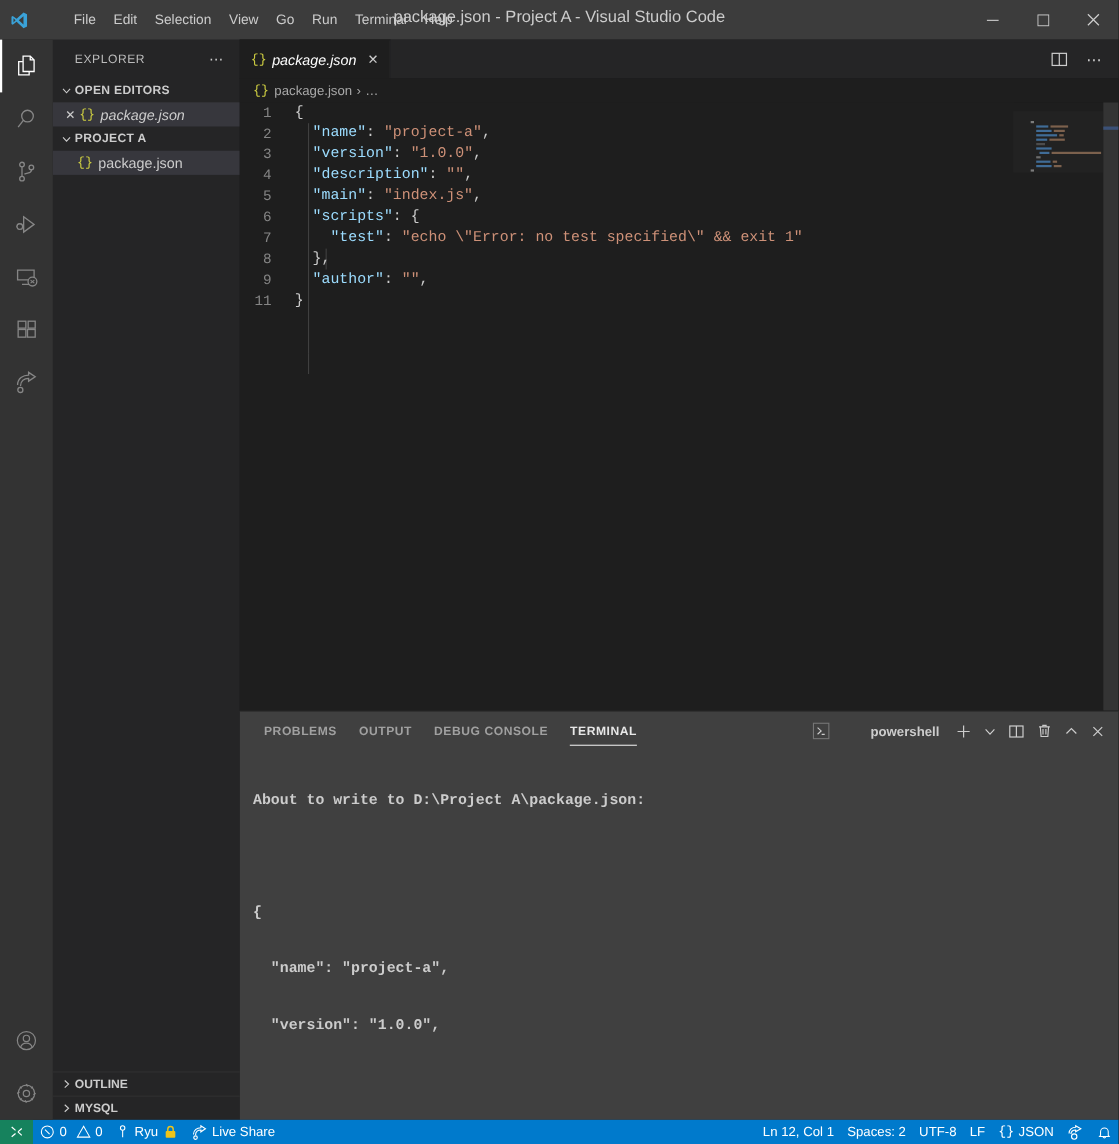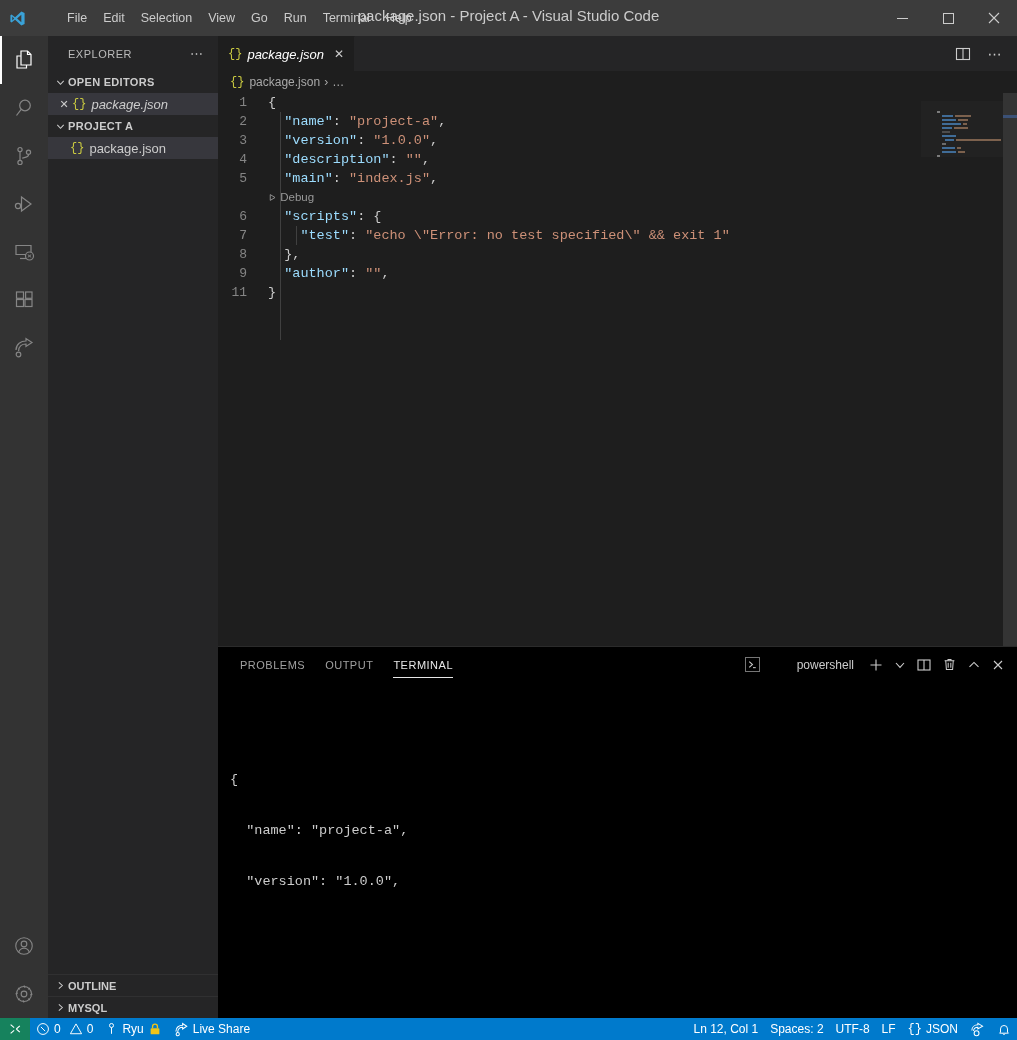--- a/index.html
+++ b/index.html
@@ -191,23 +191,23 @@
   }
   .editor-scrollbar .thumb {
     position: absolute; top: 0; left: 0; width: 14px; height: 100%;
     background: rgba(121,121,121,0.25);
   }
   .ovr-mark { position:absolute; right:0; width: 14px; height: 3px; background: #3b5177; }
 
   
   .panel {
     height: 372px; min-height: 372px;
-    background: #000000;
+    background: #404040;
     border-top: 1px solid #2b2b2b;
-    display: flex; flex-direction: column;
+    display: flex; flex-direction: column; font-weight: bold;
   }
   .panel-header {
     height: 35px; min-height: 35px;
     display: flex; align-items: center;
     padding-left: 12px;
   }
   .panel-tab {
     font-size: 11px; letter-spacing: .5px; text-transform: uppercase;
     color: #a0a0a0; padding: 0 10px; height: 35px;
     display: flex; align-items: center; position: relative;
@@ -494,30 +494,20 @@
           <div class="cline">
             <span class="lnum">4</span>
             <span class="ctext"><span class="tok-punct">  </span><span class="tok-key">"description"</span><span class="tok-punct">: </span><span class="tok-str">""</span><span class="tok-punct">,</span></span>
           </div>
 
           <div class="cline">
             <span class="lnum">5</span>
             <span class="ctext"><span class="tok-punct">  </span><span class="tok-key">"main"</span><span class="tok-punct">: </span><span class="tok-str">"index.js"</span><span class="tok-punct">,</span></span>
           </div>
 
-          <div class="codelens">
-            <span class="cl-text">
-              <span>
-                <svg width="9" height="9" viewBox="0 0 10 10" fill="none" stroke="#999999" stroke-width="1" style="display:inline-block;vertical-align:-1px">
-                  <path d="M2.5 1.8 L7.8 5 L2.5 8.2 Z"></path>
-                </svg>
-              </span>
-              <span>Debug</span>
-            </span>
-          </div>
 
           <div class="cline">
             <span class="lnum">6</span>
             <span class="ctext"><span class="tok-punct">  </span><span class="tok-key">"scripts"</span><span class="tok-punct">: {</span></span>
           </div>
 
           <div class="cline">
             <span class="lnum">7</span>
             <span class="ctext"><span class="tok-punct">    </span><span class="tok-key">"test"</span><span class="tok-punct">: </span><span class="tok-str">"echo \"Error: no test specified\" &amp;&amp; exit 1"</span></span>
           </div>
@@ -563,20 +553,21 @@
         <div class="editor-scrollbar">
           <div class="thumb" style="height:100%"></div>
           <div class="ovr-mark" style="top:22px"></div>
         </div>
       </div>
 
       <div class="panel">
         <div class="panel-header">
           <div class="panel-tab">PROBLEMS</div>
           <div class="panel-tab">OUTPUT</div>
+          <div class="panel-tab">DEBUG CONSOLE</div>
           <div class="panel-tab active">TERMINAL</div>
 
           <div class="panel-actions">
             <div class="pa">
               <span class="term-chip">
                 <svg width="13" height="13" viewBox="0 0 14 14" fill="none" stroke="#cccccc" stroke-width="1.1">
                   <path d="M3.5 3.8 L7 7 L3.5 10.2"></path>
                     <path d="M7.5 10.4 H10.5"></path>
                 </svg>
               </span>
@@ -613,20 +604,21 @@
             </div>
             <div class="pa">
               <svg width="14" height="14" viewBox="0 0 14 14" fill="none" stroke="#cccccc" stroke-width="1.1">
                   <path d="M3 3 L11 11 M11 3 L3 11"></path>
                 </svg>
             </div>
           </div>
         </div>
 
         <div class="terminal-body">
+          <div class="term-line">About to write to D:\Project A\package.json:</div>
           <div class="term-line"></div>
           <div class="term-line">{</div>
           <div class="term-line">  "name": "project-a",</div>
           <div class="term-line">  "version": "1.0.0",</div>
           
           
           
           
           
           

